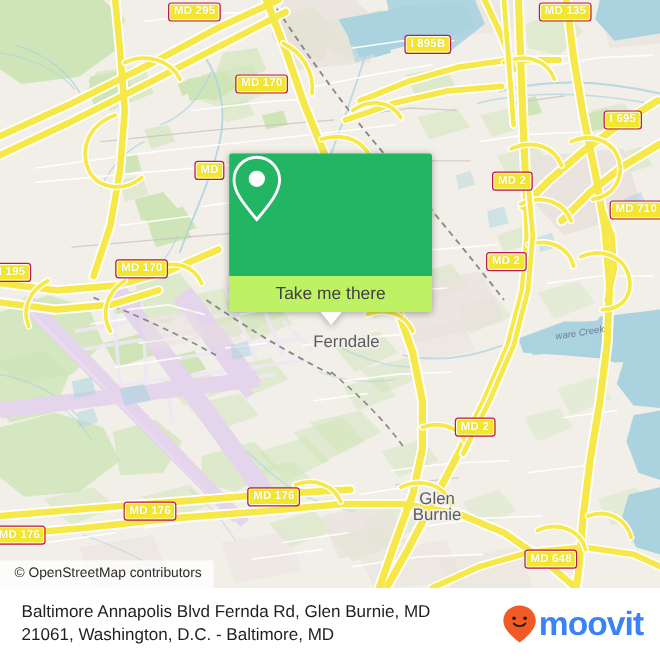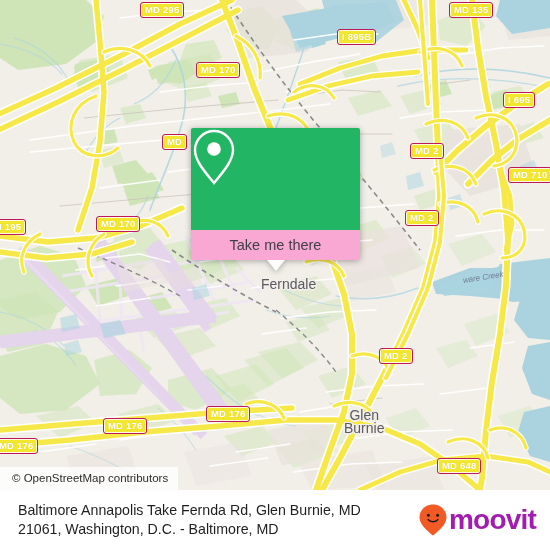--- a/index.html
+++ b/index.html
@@ -64,21 +64,21 @@
     width:169px;
     filter: drop-shadow(0 1px 3px rgba(0,0,0,0.32));
   }
   .popup-head {
     background:#22b563;
     height:102px;
     border-radius:2px 2px 0 0;
     display:flex; align-items:center; justify-content:center;
   }
   .popup-foot {
-    background:#f9a8d4;
+    background:#bef264;
     height:30px;
     border-radius:0 0 2px 2px;
     display:flex; align-items:center; justify-content:center;
     color:#3f3f46;
     font-size:14.5px;
   }
   .popup-tail {
     position:absolute;
     left:50%; top:132px;
     width:0; height:0;
@@ -109,21 +109,21 @@
   }
   .footer-text {
     flex:1;
     color:#1f1f1f;
     font-size:14.2px;
     line-height:19px;
     padding-right:8px;
   }
   .footer-logo { display:flex; align-items:center; gap:1px; }
   .logo-word {
-    color:#a21caf;
+    color:#3b82f6;
     font-size:28px;
     font-weight:bold;
     letter-spacing:-0.8px;
     line-height:28px;
   }
 </style>
 </head>
 <body>
 
 <div class="page">
@@ -536,21 +536,21 @@
       <div class="popup-tail"></div>
     </div>
 
     <div class="attrib">
       <span>© OpenStreetMap contributors</span>
     </div>
   </div>
 
   <div class="footer">
     <div class="footer-text">
-      <div>Baltimore Annapolis Take Fernda Rd, Glen Burnie, MD</div>
+      <div>Baltimore Annapolis Blvd Fernda Rd, Glen Burnie, MD</div>
       <div>21061, Washington, D.C. - Baltimore, MD</div>
     </div>
     <div class="footer-logo">
       <svg width="30" height="34" viewBox="0 0 30 34">
         <path d="M15 1.5 C7.5 1.5 1.5 7.2 1.5 14.2 C1.5 21.5 9 27.5 15 32.5 C21 27.5 28.5 21.5 28.5 14.2 C28.5 7.2 22.5 1.5 15 1.5 Z" fill="#f15a24"></path>
         <circle cx="10.4" cy="12.2" r="1.5" fill="#1b1b1b"></circle>
         <circle cx="19.6" cy="12.2" r="1.5" fill="#1b1b1b"></circle>
         <path d="M10.2 16.6 C12 19.4 18 19.4 19.8 16.6" fill="none" stroke="#1b1b1b" stroke-width="1.5" stroke-linecap="round"></path>
       </svg>
       <span class="logo-word">moovit</span>

